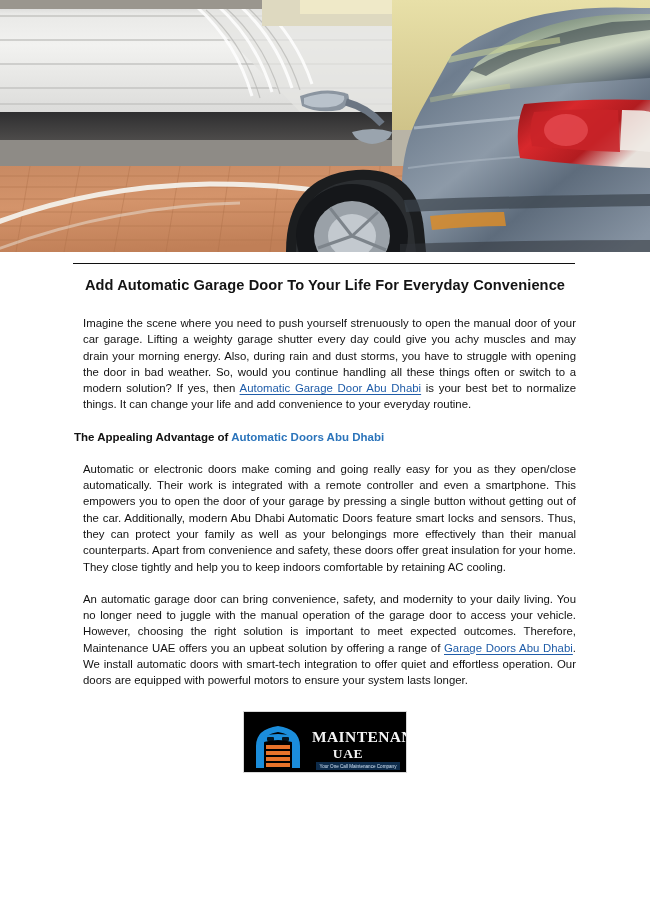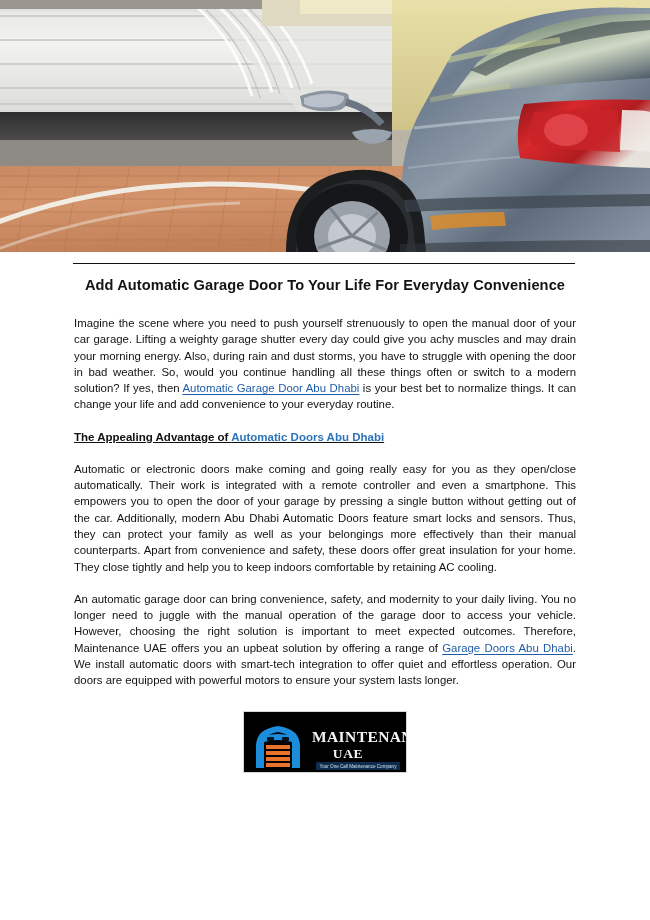--- a/index.html
+++ b/index.html
@@ -55,32 +55,31 @@
     text-align: center;
     margin: 9px 0 0 0;
     letter-spacing: 0.1px;
     color: #141414;
   }
   p.para {
     font-size: 11.4px;
     line-height: 16.3px;
     text-align: justify;
     text-justify: inter-word;
-    margin: 16px 0 0 0;
+    margin: 16px 0 0 9px;
     color: #111111;
     hyphens: none;
   }
   p.para.first { margin-top: 17px; }
   h2.sub {
     font-size: 11.5px;
     font-weight: bold;
     line-height: 16px;
     margin: 16px 0 0 0;
     color: #111111;
-    text-decoration: underline;
   }
   a.link {
     color: #1f5ca8;
     text-decoration: underline;
     text-underline-offset: 1.5px;
   }
   .sub-link {
     color: #2b74bb;
     font-weight: bold;
     text-decoration: none;

